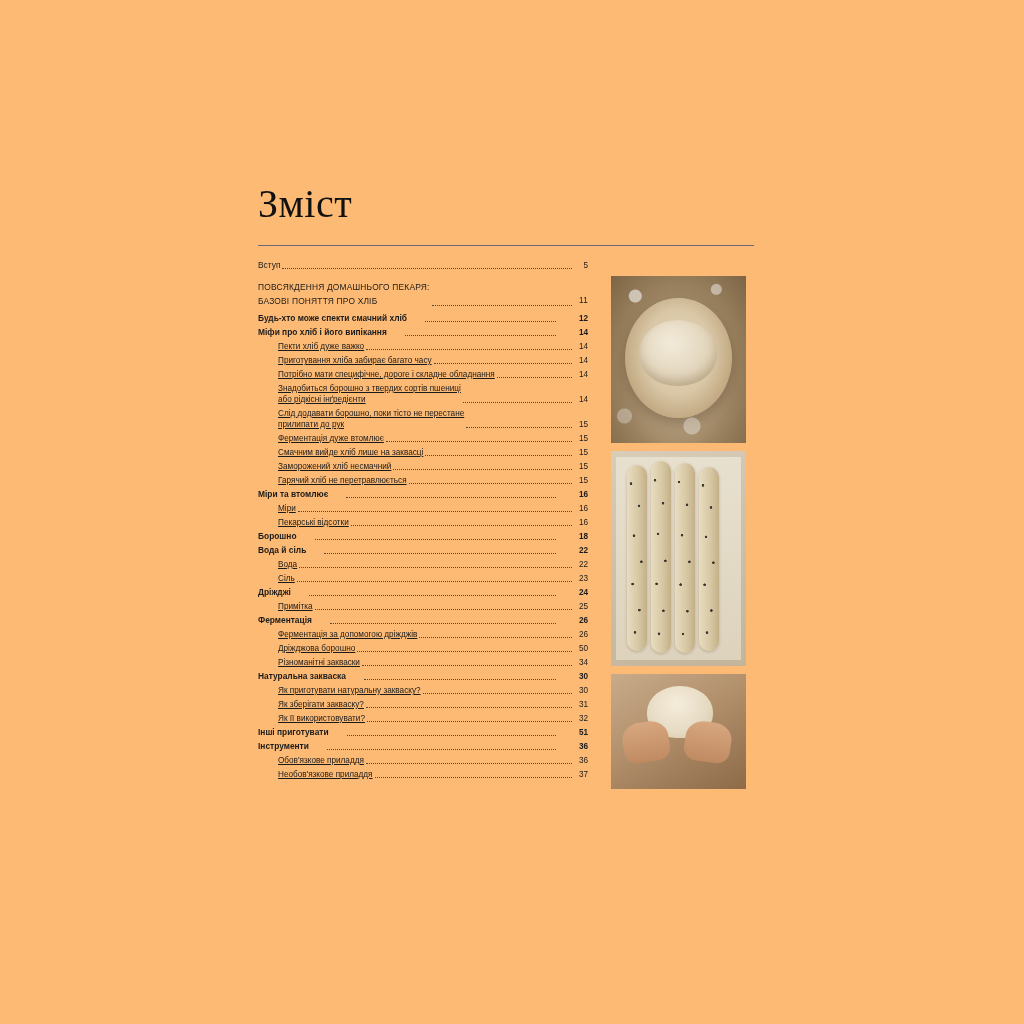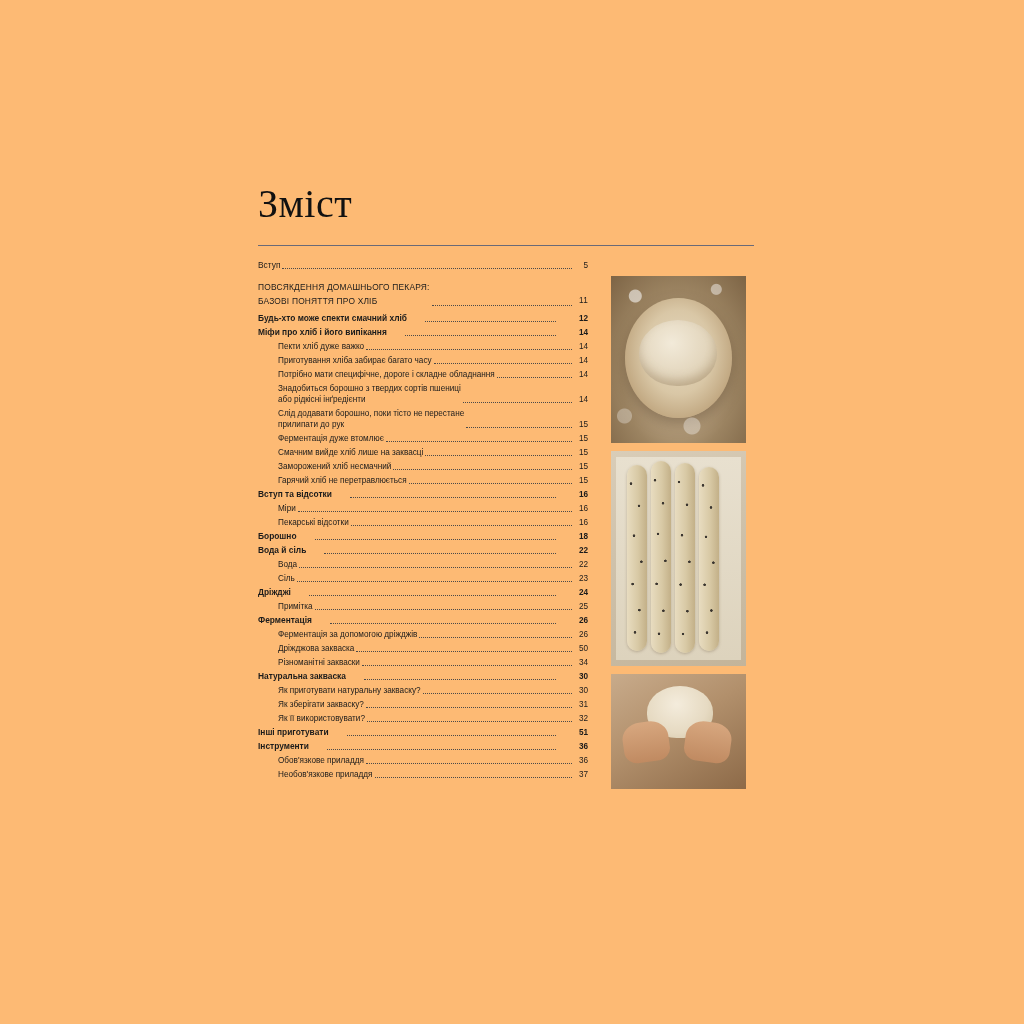--- a/index.html
+++ b/index.html
@@ -60,21 +60,21 @@
     flex:0 0 auto;
     text-align:right;
     min-width:14px;
     font-size:8.2px;
   }
   
   .lvl0{font-weight:normal;font-size:8.4px;margin-top:2px;}
   .lvl0.head{margin-top:9px;margin-bottom:5px;line-height:14px;letter-spacing:0.2px;}
   .lvl1{font-weight:bold;font-size:8.4px;padding-left:0px;margin-top:3px;gap:16px;}
   .lvl2{font-weight:normal;font-size:8.2px;padding-left:20px;}
-  .lvl2 .txt{max-width:250px;}
+  .lvl2 .txt{max-width:250px;text-decoration:underline;}
 
   
   .photos{
     position:absolute;
     left:611px;top:276px;
     width:135px;
   }
   .photo{
     width:135px;
     margin-bottom:8px;
@@ -218,21 +218,21 @@
           <span class="txt">Заморожений хліб несмачний</span>
           <span class="dots"></span>
           <span class="pg">15</span>
         </div>
         <div class="entry lvl2">
           <span class="txt">Гарячий хліб не перетравлюється</span>
           <span class="dots"></span>
           <span class="pg">15</span>
         </div>
         <div class="entry lvl1">
-          <span class="txt">Вступ та відсотки</span>
+          <span class="txt">Міри та втомлює</span>
           <span class="dots"></span>
           <span class="pg">16</span>
         </div>
         <div class="entry lvl2">
           <span class="txt">Міри</span>
           <span class="dots"></span>
           <span class="pg">16</span>
         </div>
         <div class="entry lvl2">
           <span class="txt">Пекарські відсотки</span>
@@ -273,21 +273,21 @@
           <span class="txt">Ферментація</span>
           <span class="dots"></span>
           <span class="pg">26</span>
         </div>
         <div class="entry lvl2">
           <span class="txt">Ферментація за допомогою дріжджів</span>
           <span class="dots"></span>
           <span class="pg">26</span>
         </div>
         <div class="entry lvl2">
-          <span class="txt">Дріжджова закваска</span>
+          <span class="txt">Дріжджова борошно</span>
           <span class="dots"></span>
           <span class="pg">50</span>
         </div>
         <div class="entry lvl2">
           <span class="txt">Різноманітні закваски</span>
           <span class="dots"></span>
           <span class="pg">34</span>
         </div>
         <div class="entry lvl1">
           <span class="txt">Натуральна закваска</span>

